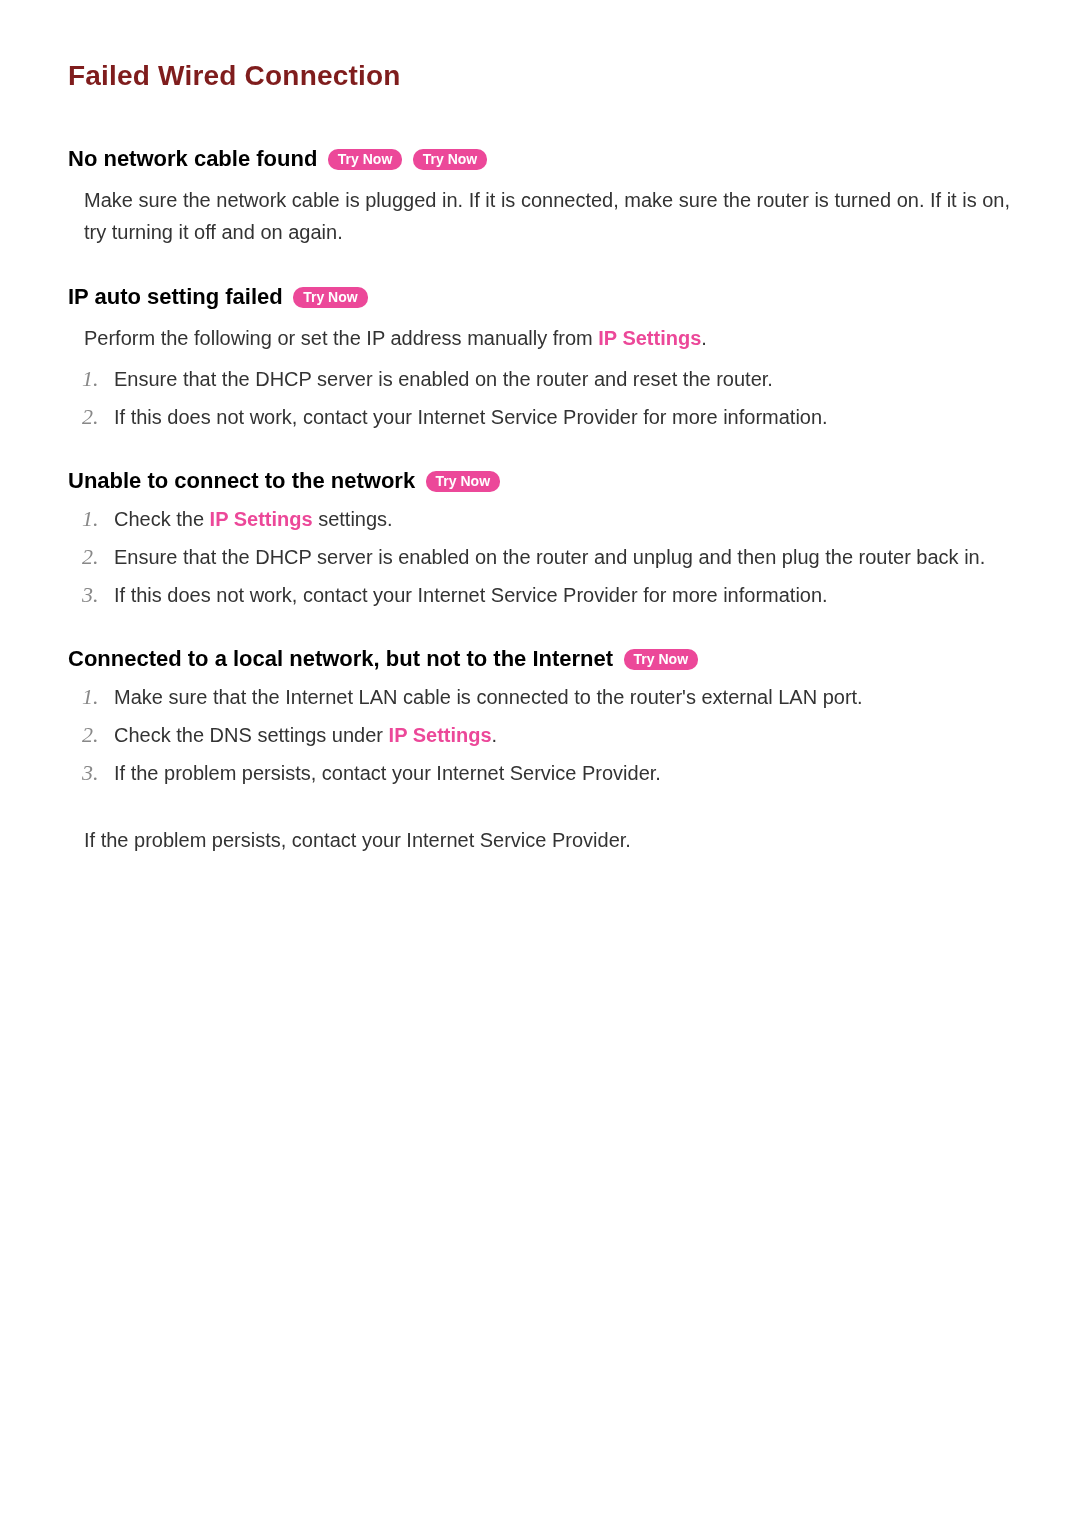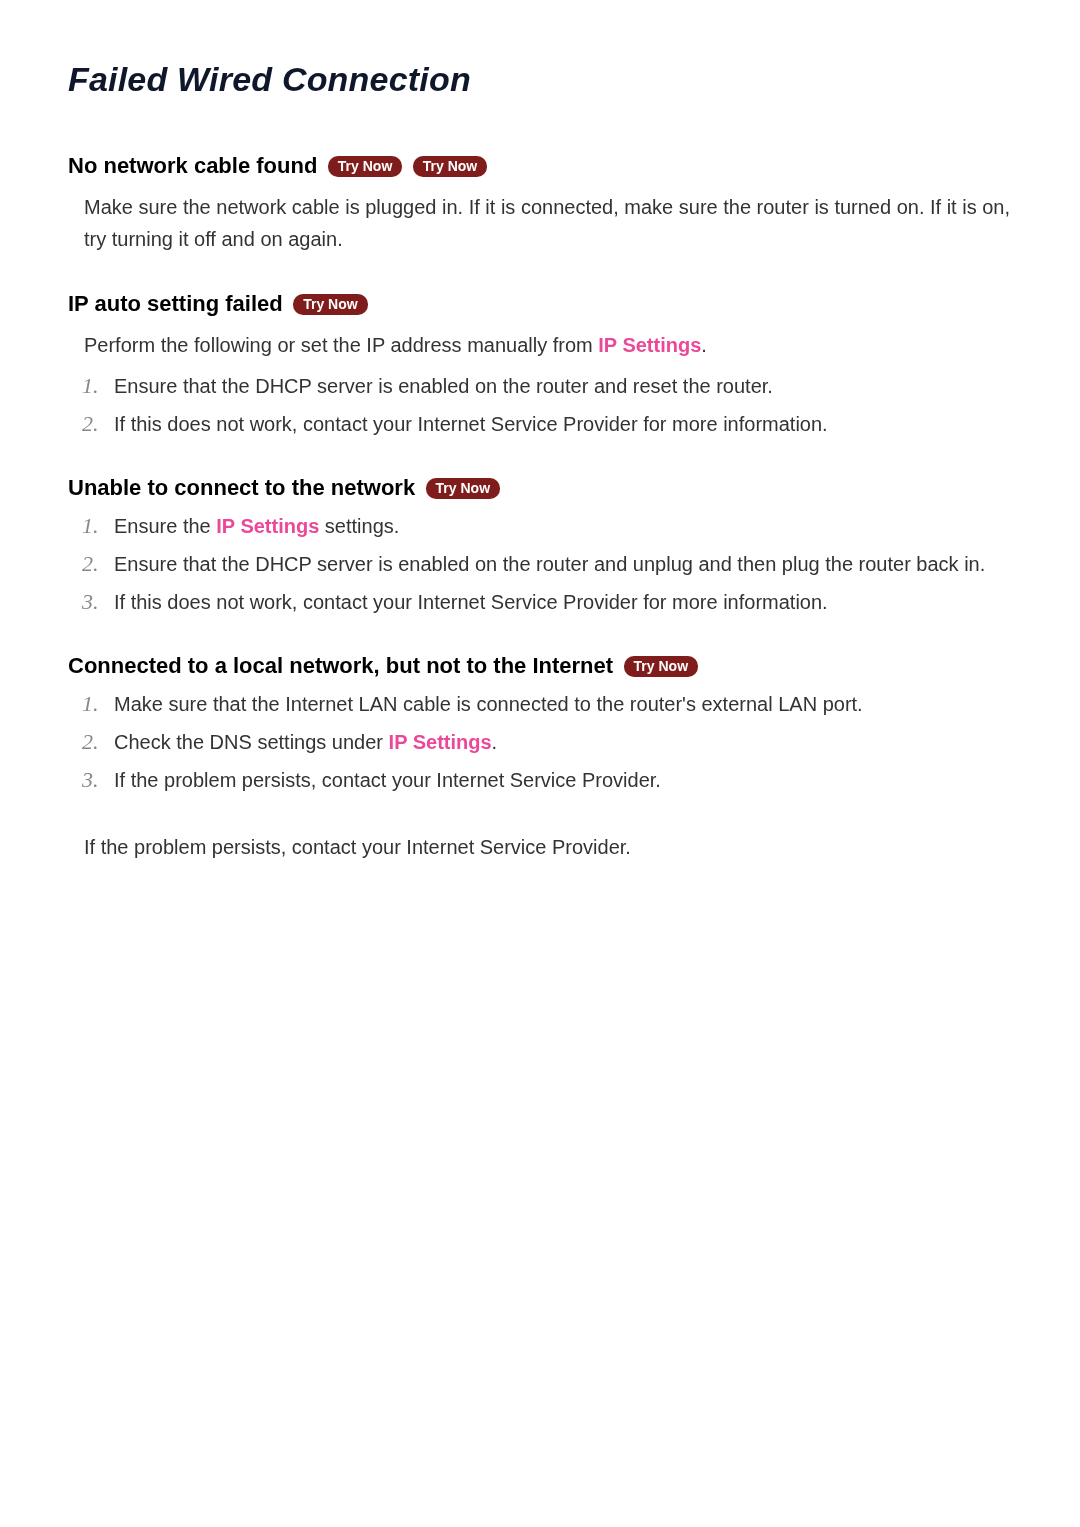--- a/index.html
+++ b/index.html
@@ -8,45 +8,44 @@
     background: #ffffff;
     font-family: Arial, Helvetica, sans-serif;
     color: #333333;
     width: 1080px;
   }
   .page {
     padding: 60px 68px 60px 68px;
     width: 944px;
   }
   h1.page-title {
-    color: #0f172a;
-    font-size: 34px;
+    color: #7f1d1d;
+    font-size: 28px;
     font-weight: bold;
     margin: 0 0 54px 0;
     letter-spacing: 0.2px;
-    font-style: italic;
   }
   h2.sec-title {
     color: #000000;
     font-size: 22px;
     font-weight: bold;
     margin: 0 0 16px 0;
     display: inline;
     vertical-align: middle;
   }
   .sec-heading-row {
     margin-top: 32px;
     margin-bottom: 10px;
   }
   .sec-heading-row.first { margin-top: 0; }
   .try-now {
     display: inline-block;
     vertical-align: middle;
     margin-left: 6px;
-    background: #7f1d1d;
+    background: #ec4899;
     color: #ffffff;
     font-size: 14px;
     font-weight: bold;
     padding: 2px 10px 3px 10px;
     border-radius: 10px;
     line-height: 16px;
     cursor: pointer;
   }
   p.body-text {
     color: #333333;
@@ -121,21 +120,21 @@
   </div>
 
   <div class="section">
     <div class="sec-heading-row">
       <h2 class="sec-title">Unable to connect to the network</h2>
       <span class="try-now">Try Now</span>
     </div>
     <ol class="num-list">
       <li>
         <span class="li-num">1.</span>
-        <span>Ensure the </span><span class="link-inline">IP Settings</span><span> settings.</span>
+        <span>Check the </span><span class="link-inline">IP Settings</span><span> settings.</span>
       </li>
       <li>
         <span class="li-num">2.</span>
         <span>Ensure that the DHCP server is enabled on the router and unplug and then plug the router back in.</span>
       </li>
       <li>
         <span class="li-num">3.</span>
         <span>If this does not work, contact your Internet Service Provider for more information.</span>
       </li>
     </ol>

